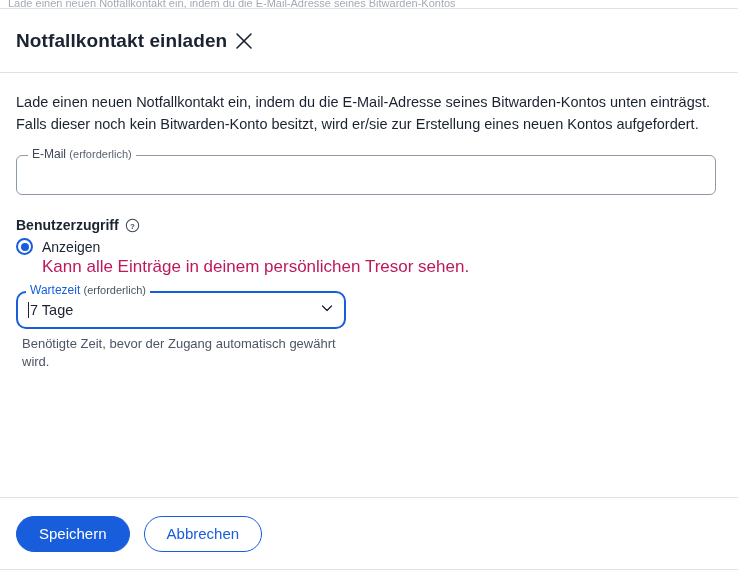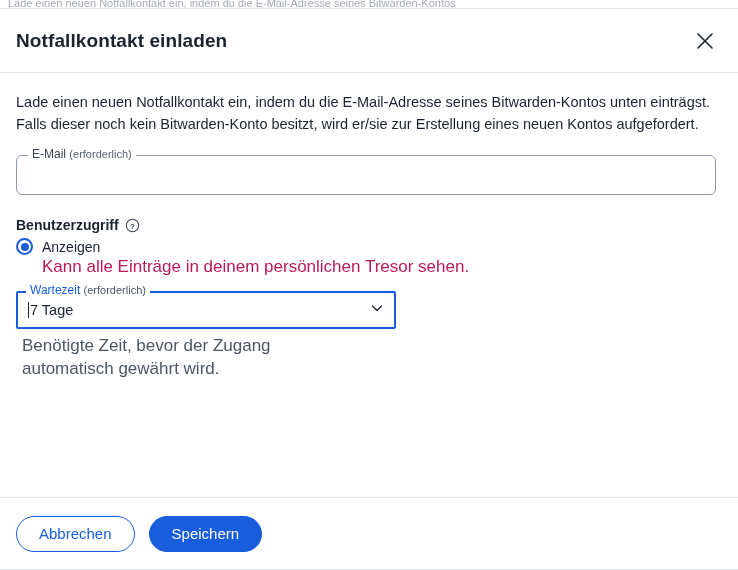--- a/index.html
+++ b/index.html
@@ -47,21 +47,21 @@
     display: flex;
     flex-direction: column;
   }
 
   .dialog-header {
     height: 64px;
     min-height: 64px;
     border-bottom: 1px solid #dde2e8;
     display: flex;
     align-items: center;
-    justify-content: space-between;
+    justify-content: flex-start;
     padding: 0 16px 0 16px;
     box-sizing: border-box;
   }
   .dialog-title {
     font-size: 19px;
     font-weight: bold;
     color: #1b2330;
     letter-spacing: .1px;
   }
   .close-btn {
@@ -184,25 +184,25 @@
   }
   .radio-help {
     font-size: 17px;
     color: #be185d;
     margin: 2px 0 10px 26px;
   }
 
   .select-field {
     position: relative;
     margin-top: 14px;
-    width: 380px;
+    width: 330px;
   }
   .select-box {
     border: 2px solid #175ddc;
-    border-radius: 2px;
+    border-radius: 10px;
     height: 38px;
     box-sizing: border-box;
     background: #fff;
     display: flex;
     align-items: center;
     justify-content: space-between;
     padding: 0 10px 0 11px;
     cursor: pointer;
   }
   .select-label {
@@ -219,21 +219,21 @@
     font-size: 11px;
   }
   .select-value {
     font-size: 14.5px;
     color: #1b2330;
     border-left: 1px solid #1b2330;
     padding-left: 1px;
     margin-left: -1px;
   }
   .select-hint {
-    font-size: 17px;
+    font-size: 13px;
     color: #4c5664;
     margin: 6px 0 0 6px;
     line-height: 1.35;
     width: 330px;
   }
 
   .dialog-footer {
     border-top: 1px solid #dde2e8;
     height: 72px;
     min-height: 72px;
@@ -332,17 +332,17 @@
             <polyline points="2.5,5 7,9.5 11.5,5" fill="none" stroke="#1b2330" stroke-width="1.3" stroke-linecap="round" stroke-linejoin="round"></polyline>
           </svg>
         </span>
       </div>
     </div>
     <div class="select-hint">Benötigte Zeit, bevor der Zugang automatisch gewährt wird.</div>
 
   </div>
 
   <div class="dialog-footer">
+    <button class="btn btn-primary">Speichern</button>
     <button class="btn btn-secondary">Abbrechen</button>
-    <button class="btn btn-primary">Speichern</button>
   </div>
 
 </div>
 
 </body></html>

